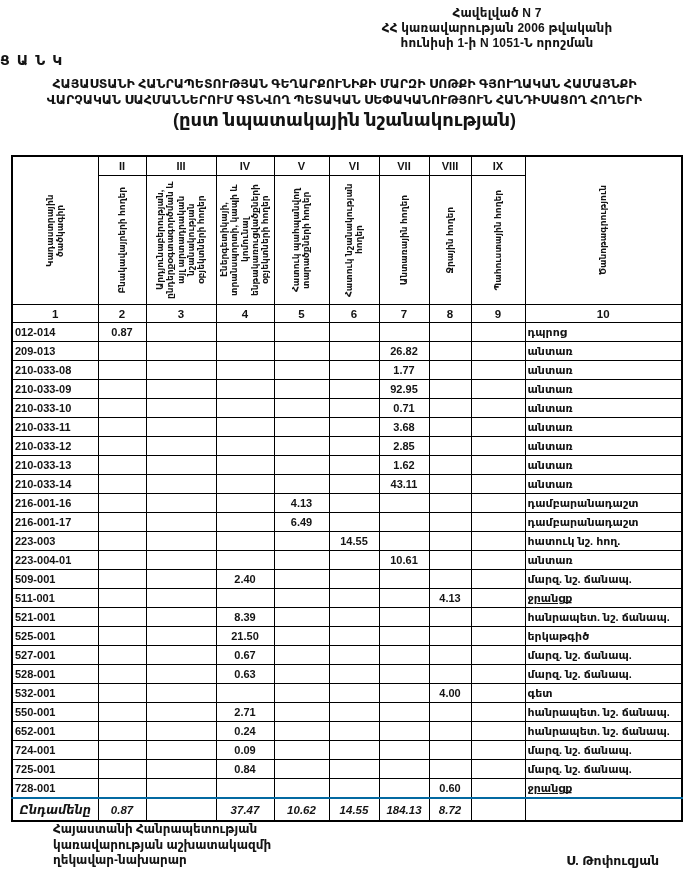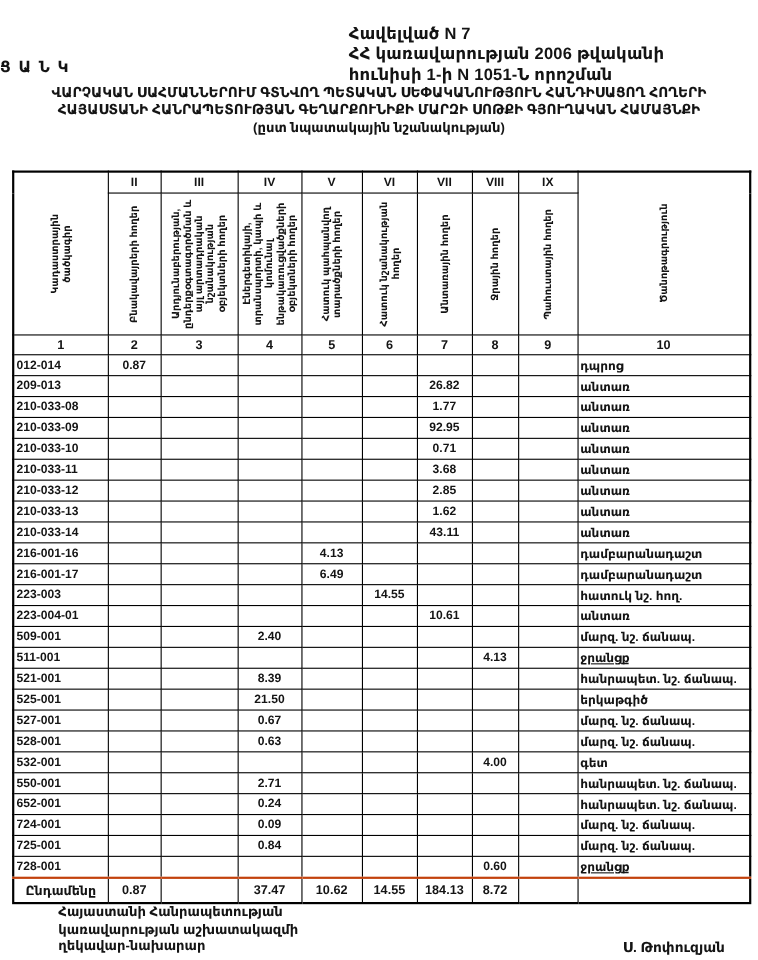--- a/index.html
+++ b/index.html
@@ -3,32 +3,32 @@
 <meta charset="utf-8">
 <style>
   html,body{margin:0;padding:0;}
   body{
     width:689px;height:873px;background:#ffffff;color:#141414;
     font-family:"Liberation Sans","DejaVu Sans",sans-serif;
     font-weight:bold;position:relative;overflow:hidden;
   }
   .page{position:absolute;inset:0;}
   .appendix{
-    position:absolute;top:22px;right:12px;width:360px;
-    font-size:15px;line-height:1.25;letter-spacing:.2px;
+    position:absolute;top:6px;right:12px;width:360px;
+    text-align:center;font-size:12px;line-height:1.25;letter-spacing:.2px;
   }
   .title{
     position:absolute;top:52px;left:0;width:100%;
     text-align:left;font-size:14px;letter-spacing:7px;
   }
   .subtitle{
     position:absolute;top:76px;left:0;width:100%;
     text-align:center;font-size:12.5px;line-height:1.3;
   }
-  .subtitle .paren{font-size:12px;}
+  .subtitle .paren{font-size:18px;}
   table.main{
     position:absolute;top:155px;left:11px;
     border-collapse:collapse;table-layout:fixed;width:670px;
     border:2px solid #000;
   }
   table.main th,table.main td{
     border:1px solid #000;padding:0 2px;overflow:hidden;white-space:nowrap;
   }
   th.roman{height:18px;font-size:11px;text-align:center;font-weight:bold;}
   th.rot{height:128px;vertical-align:middle;text-align:center;}
@@ -36,21 +36,21 @@
     writing-mode:vertical-rl;transform:rotate(180deg);
     margin:0 auto;max-height:124px;
     font-size:9px;line-height:1.15;font-weight:bold;
     white-space:normal;text-align:center;letter-spacing:0;
   }
   th.num{height:17px;font-size:11.5px;text-align:center;border-bottom:2px solid #000;}
   td.code{font-size:11px;text-align:left;padding-left:4px;height:18px;}
   td.val{font-size:11px;text-align:center;}
   td.note{font-size:11px;text-align:left;padding-left:4px;}
   td.u{text-decoration:underline;margin-top:46px;}
-  tr.total td{border-top:2px solid #c2410c;border-bottom:2px solid #000;height:21px;font-size:11.5px;}
+  tr.total td{border-top:2px solid #0369a1;border-bottom:2px solid #000;height:21px;font-size:11.5px;font-style:italic;}
   tr.total td.code{text-align:center;}
   .footer{
     position:absolute;left:38px;right:30px;top:822px;
     display:flex;justify-content:space-between;align-items:flex-end;
   }
   .footer .left{font-size:12px;line-height:1.3;margin-left:15px;}
   .footer .sig{font-size:12.5px;padding-bottom:1px;text-align:right;}
 </style>
 </head>
 <body>
@@ -59,22 +59,22 @@
 
   <div class="appendix">
     <div>Հավելված N 7</div>
     <div>ՀՀ կառավարության 2006 թվականի</div>
     <div>հունիսի 1-ի N 1051-Ն որոշման</div>
   </div>
 
   <div class="title">ՑԱՆԿ</div>
 
   <div class="subtitle">
+    <div>ՀԱՅԱՍՏԱՆԻ ՀԱՆՐԱՊԵՏՈՒԹՅԱՆ ԳԵՂԱՐՔՈՒՆԻՔԻ ՄԱՐԶԻ ՍՈԹՔԻ ԳՅՈՒՂԱԿԱՆ ՀԱՄԱՅՆՔԻ</div>
     <div>ՎԱՐՉԱԿԱՆ ՍԱՀՄԱՆՆԵՐՈՒՄ ԳՏՆՎՈՂ ՊԵՏԱԿԱՆ ՍԵՓԱԿԱՆՈՒԹՅՈՒՆ ՀԱՆԴԻՍԱՑՈՂ ՀՈՂԵՐԻ</div>
-    <div>ՀԱՅԱՍՏԱՆԻ ՀԱՆՐԱՊԵՏՈՒԹՅԱՆ ԳԵՂԱՐՔՈՒՆԻՔԻ ՄԱՐԶԻ ՍՈԹՔԻ ԳՅՈՒՂԱԿԱՆ ՀԱՄԱՅՆՔԻ</div>
     <div class="paren">(ըստ նպատակային նշանակության)</div>
   </div>
 
   <table class="main">
     <colgroup>
       <col style="width:86px">
         <col style="width:48px">
         <col style="width:70px">
       <col style="width:58px">
         <col style="width:55px">

